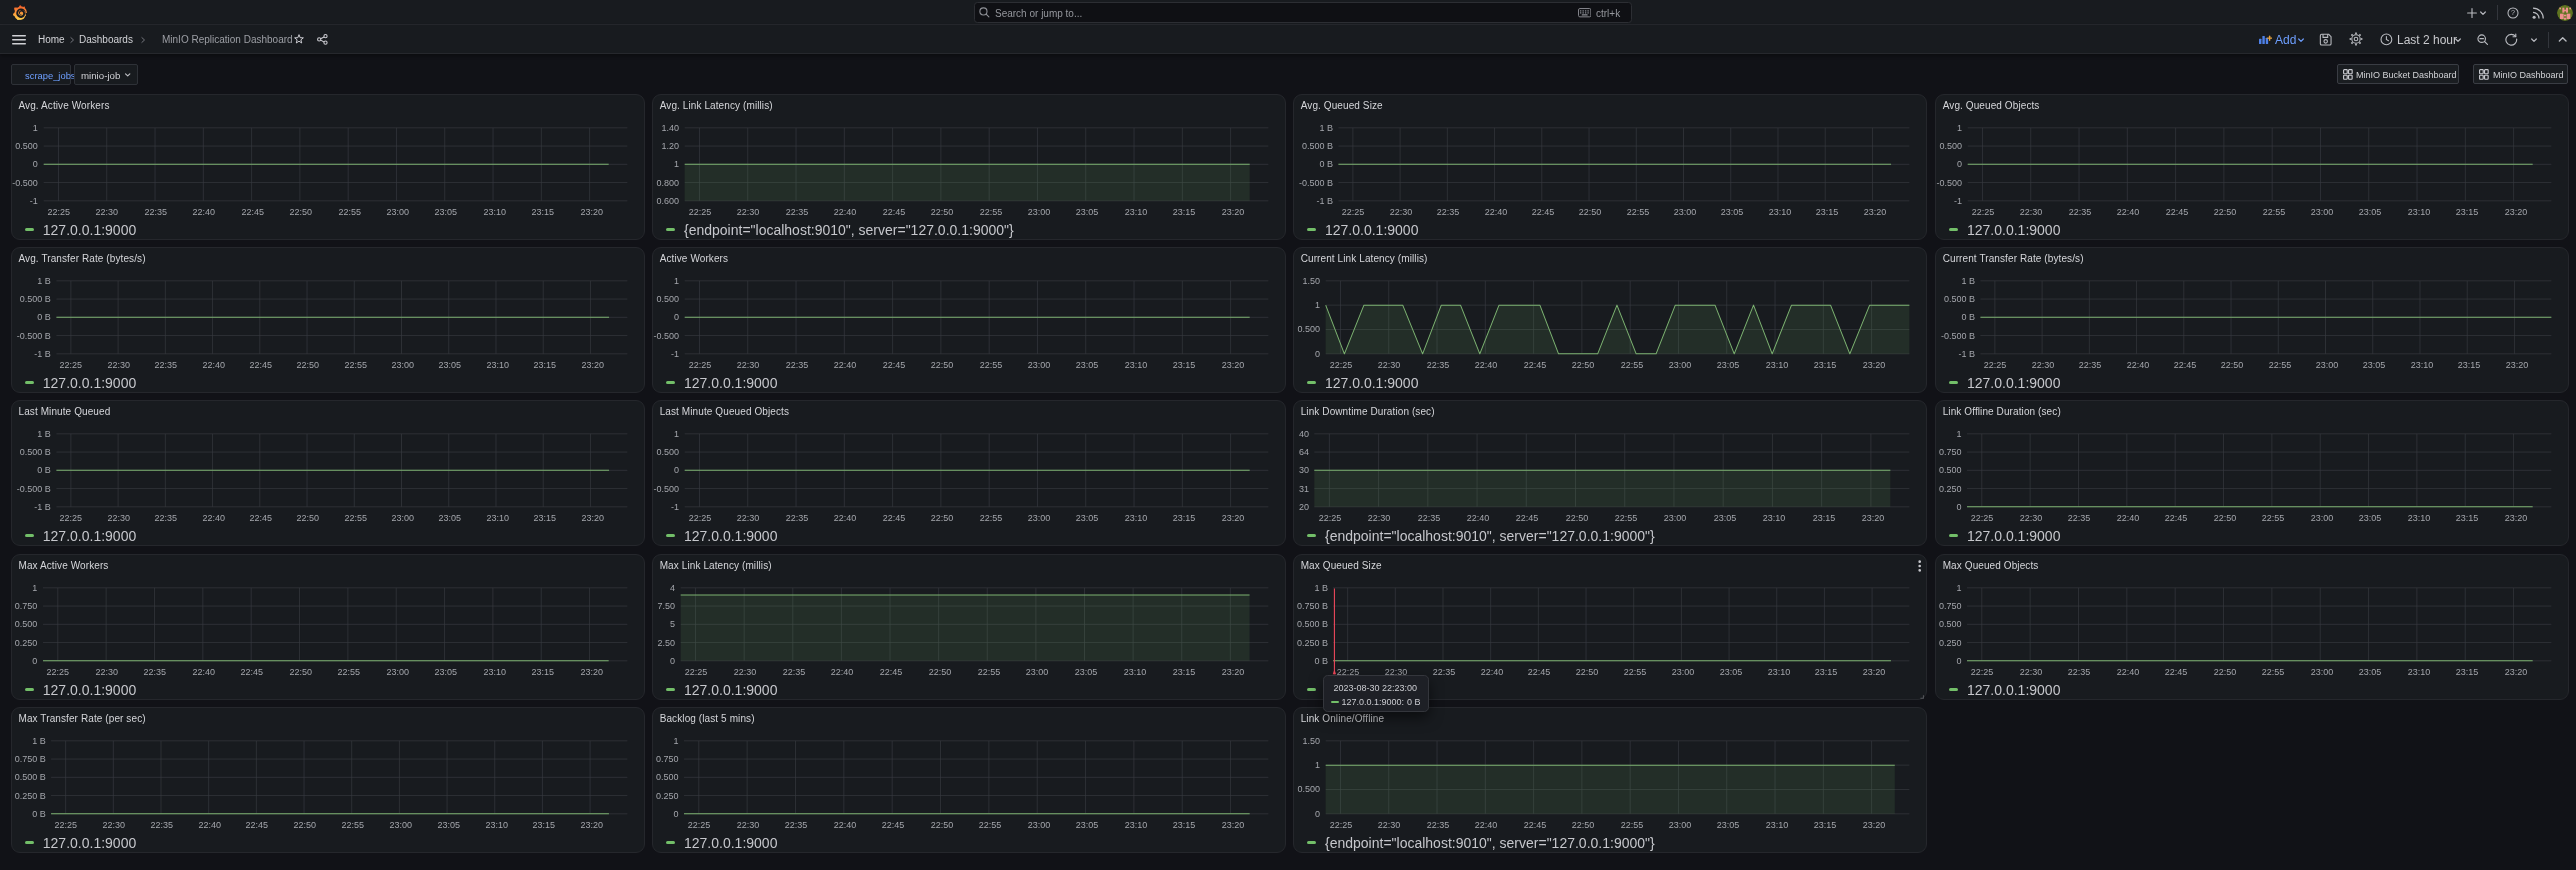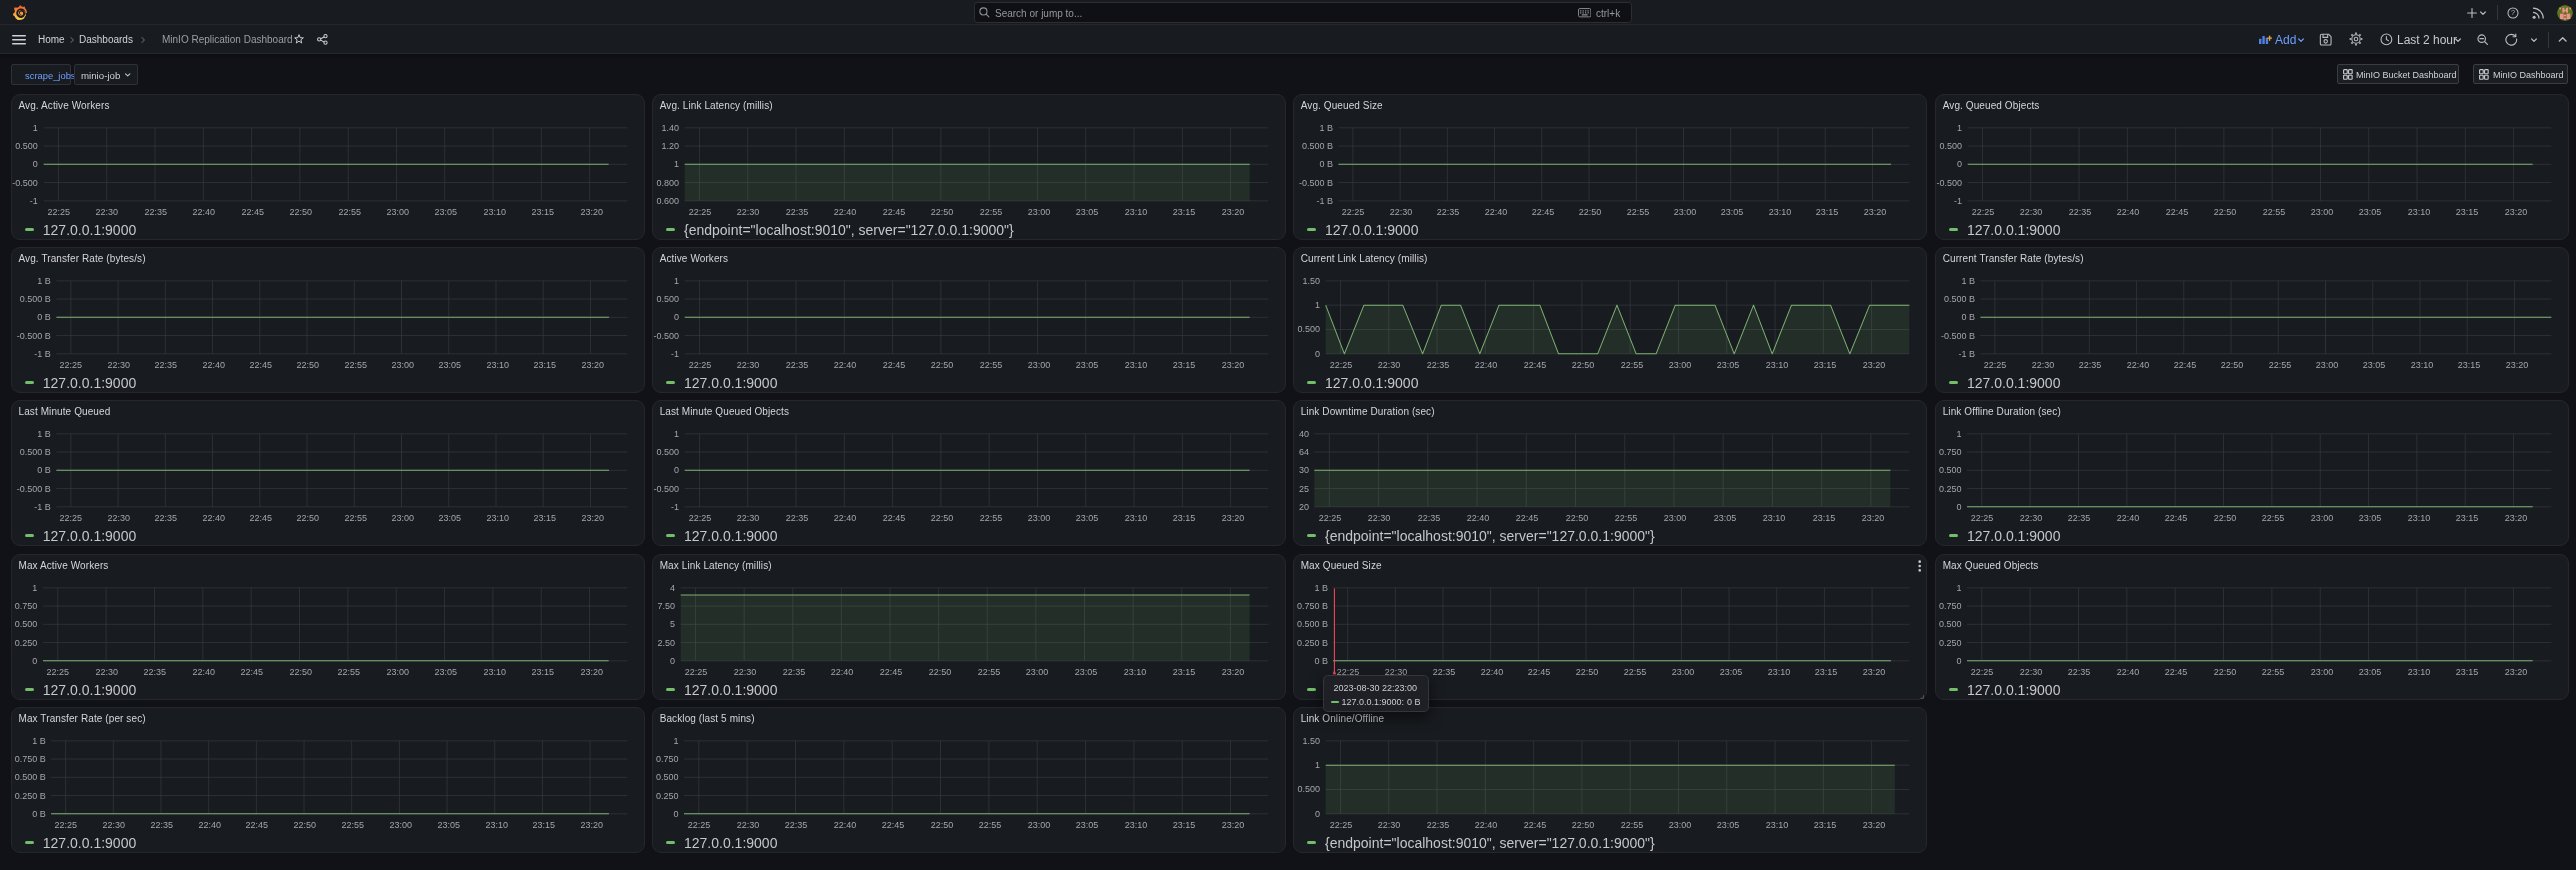--- a/index.html
+++ b/index.html
@@ -597,21 +597,21 @@
     <div class="xlab" style="left:511px;top:112px;width:40px">23:15</div>
     <div class="xlab" style="left:560px;top:112px;width:40px">23:20</div>
     <div class="lswatch" style="left:12.8px;top:133px"></div>
     <div class="llab" style="left:31px;top:130px">127.0.0.1:9000</div>
   </div>
 <div class="panel" style="left:1293px;top:400px;width:634px;height:146px">
     <div class="ptitle">Link Downtime Duration (sec)</div>
     <div class="ylab" style="left:0;top:27.5px;width:15px">40</div>
     <div class="ylab" style="left:0;top:46px;width:15px">64</div>
     <div class="ylab" style="left:0;top:64px;width:15px">30</div>
-    <div class="ylab" style="left:0;top:83px;width:15px">25</div>
+    <div class="ylab" style="left:0;top:83px;width:15px">31</div>
     <div class="ylab" style="left:0;top:101px;width:15px">20</div>
     <svg class="plot" width="634" height="146" viewBox="0 0 944 218">
       <line x1="29.0" y1="49.00" x2="917.5" y2="49.00" stroke="#373a41" stroke-width="1"></line>
       <line x1="29.0" y1="76.25" x2="917.5" y2="76.25" stroke="#373a41" stroke-width="1"></line>
       <line x1="29.0" y1="103.50" x2="917.5" y2="103.50" stroke="#373a41" stroke-width="1"></line>
       <line x1="29.0" y1="130.75" x2="917.5" y2="130.75" stroke="#373a41" stroke-width="1"></line>
       <line x1="29.0" y1="158.00" x2="917.5" y2="158.00" stroke="#373a41" stroke-width="1"></line>
       <line x1="51.48" y1="49.0" x2="51.48" y2="158.0" stroke="#373a41" stroke-width="1"></line>
       <line x1="124.98" y1="49.0" x2="124.98" y2="158.0" stroke="#373a41" stroke-width="1"></line>
       <line x1="198.49" y1="49.0" x2="198.49" y2="158.0" stroke="#373a41" stroke-width="1"></line>

